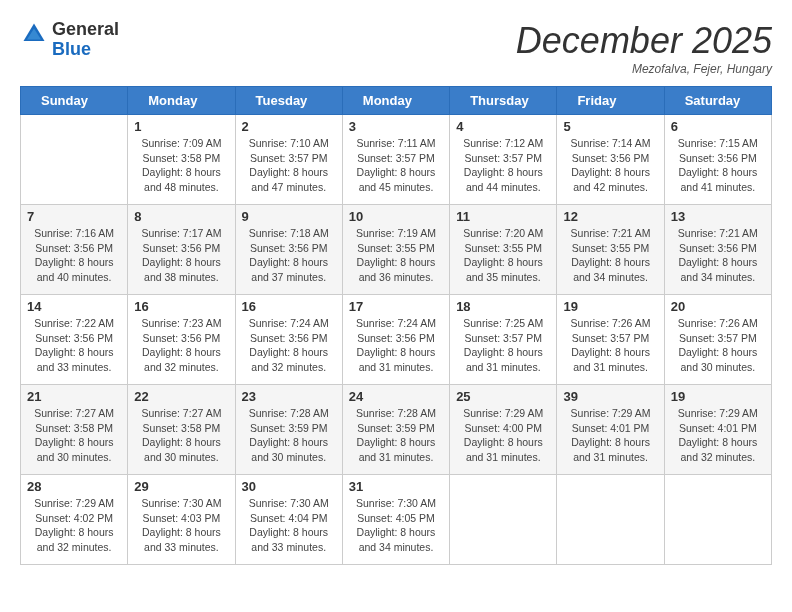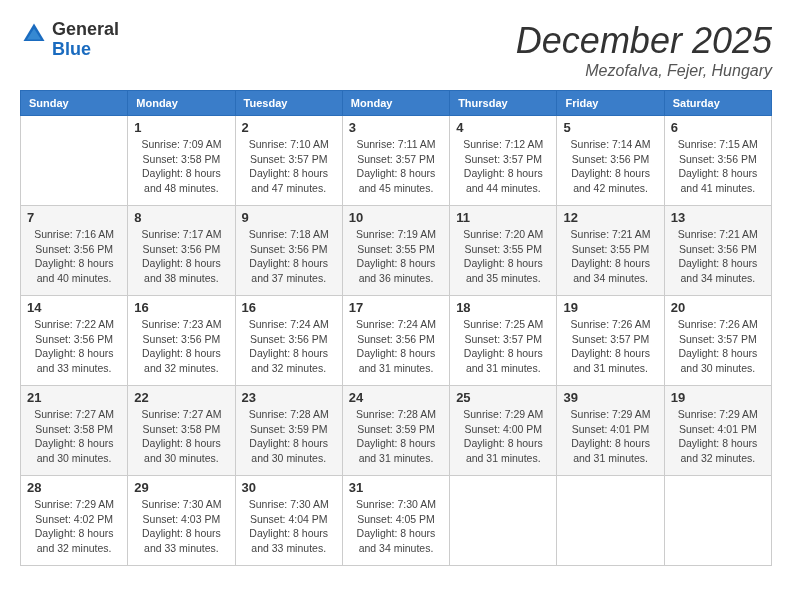--- a/index.html
+++ b/index.html
@@ -35,35 +35,35 @@
     .title-section {
       text-align: right;
       font-style: italic;
     }
     .month-title {
       font-size: 36px;
       font-weight: normal;
       color: #333;
     }
     .location {
-      font-size: 16px;
+      font-size: 12px;
       color: #555;
     }
     .calendar {
       width: 100%;
       border-collapse: collapse;
       font-size: 11px;
     }
     .calendar th {
       background-color: #3a7dc9;
       color: white;
-      padding: 6px 8px;
+      padding: 6px 20px;
       text-align: left;
       font-weight: bold;
-      font-size: 11px;
+      font-size: 13px;
       border: 1px solid #2a6db9;
     }
     .calendar td {
       border: 1px solid #ccc;
       vertical-align: top;
       padding: 4px 6px;
       width: calc(100% / 7);
       height: 90px;
       background: #fff;
     }

